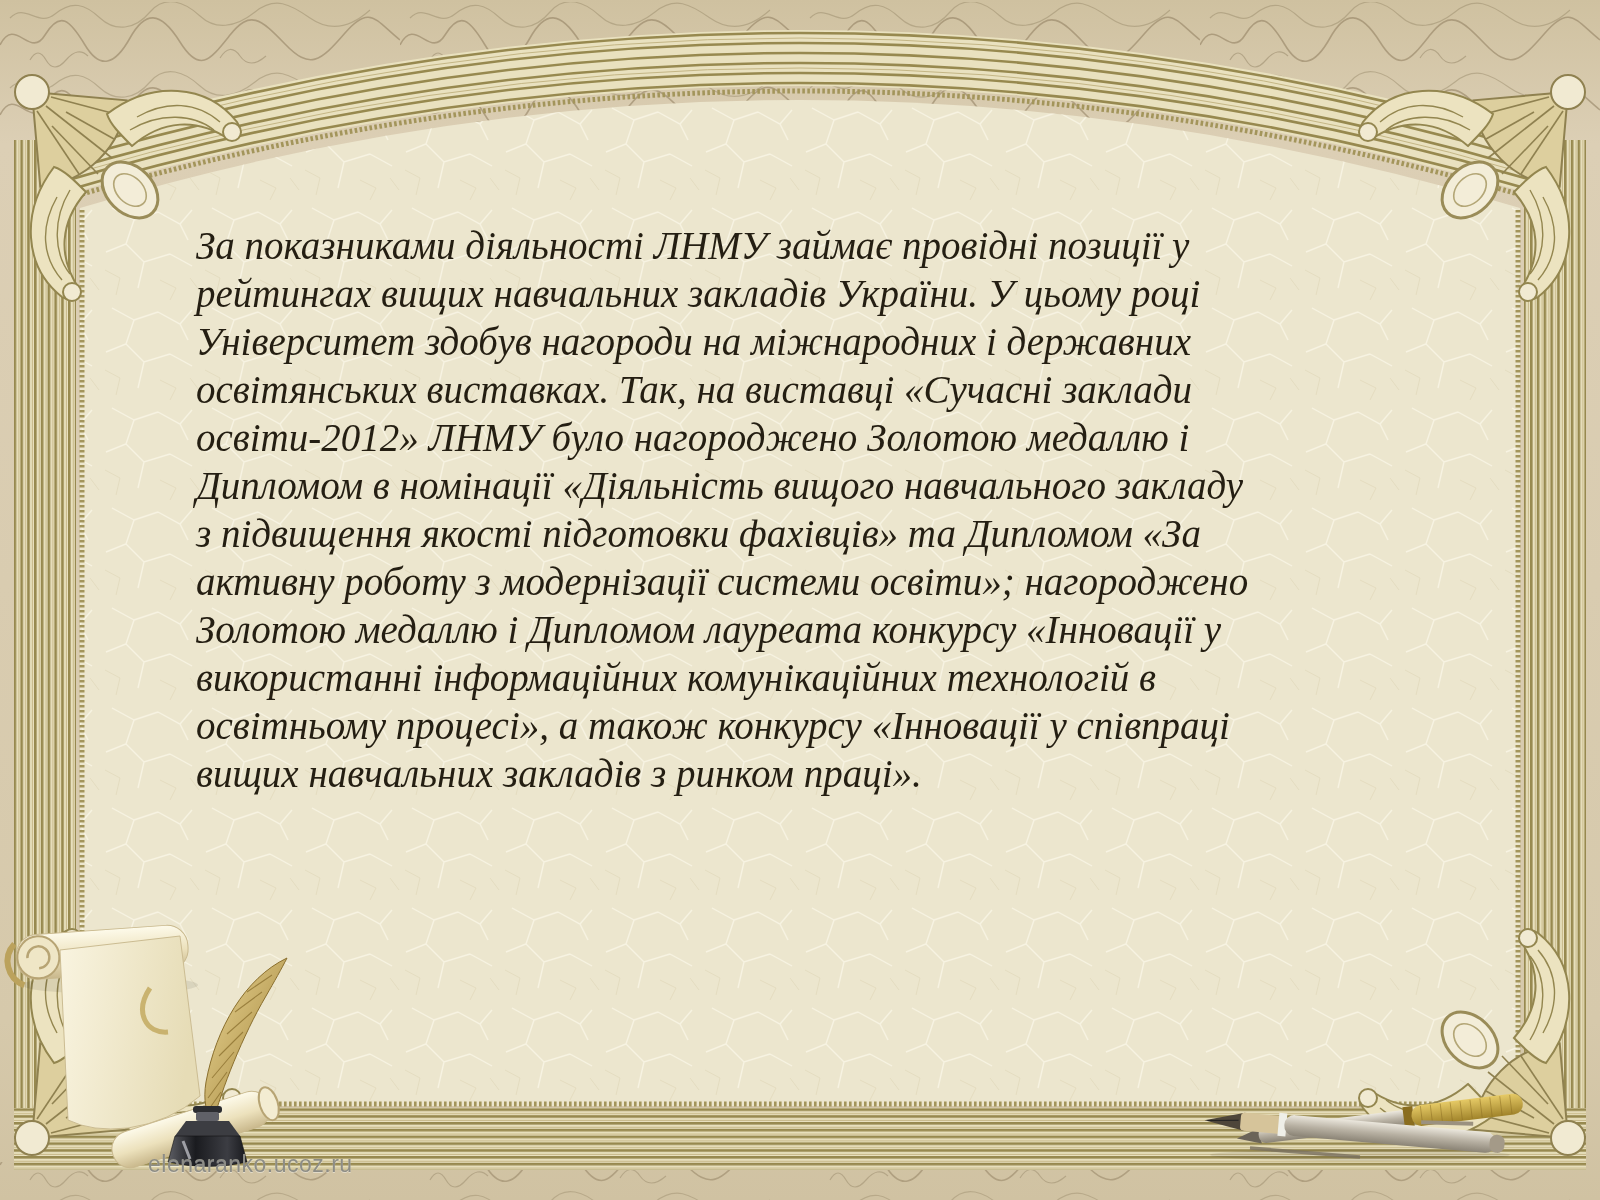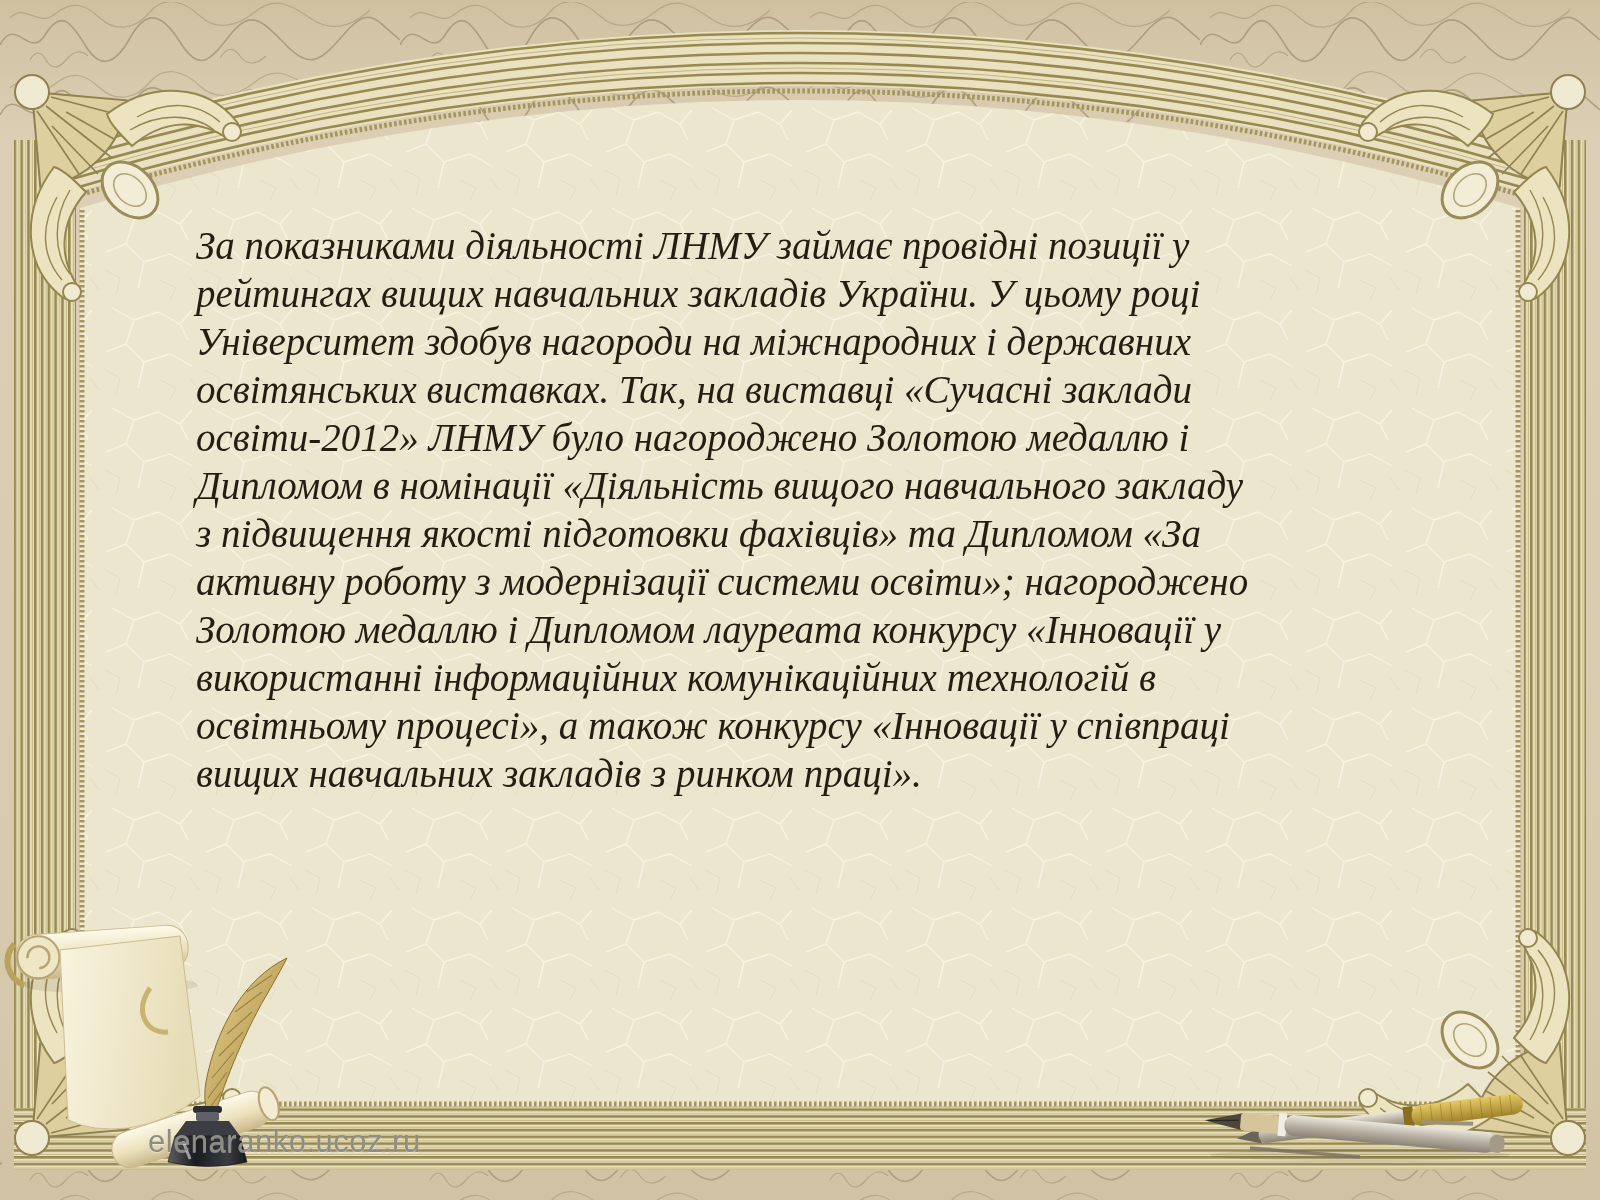--- a/index.html
+++ b/index.html
@@ -10,23 +10,23 @@
   .slide svg{position:absolute;left:0;top:0;}
   .body-text{
     position:absolute;left:172px;top:222px;width:1280px;
     font-style:italic;font-weight:400;
     font-size:39px;line-height:48px;color:#241e12;
     white-space:pre-line;
     font-family:"Liberation Serif",serif;
     margin-left:24px;
   }
   .watermark{
-    position:absolute;left:148px;top:1124px;
+    position:absolute;left:148px;top:1151px;
     font-family:"Liberation Sans",sans-serif;
-    font-size:31px;color:#8d8d86;letter-spacing:.5px;
+    font-size:23px;color:#8d8d86;letter-spacing:.5px;
     text-shadow:0 1px 0 rgba(255,255,255,.4);
   }
 </style>
 </head>
 <body>
 
 <div class="slide">
 
 <svg width="1600" height="1200" viewBox="0 0 1600 1200" xmlns="http://www.w3.org/2000/svg">
   <defs>

